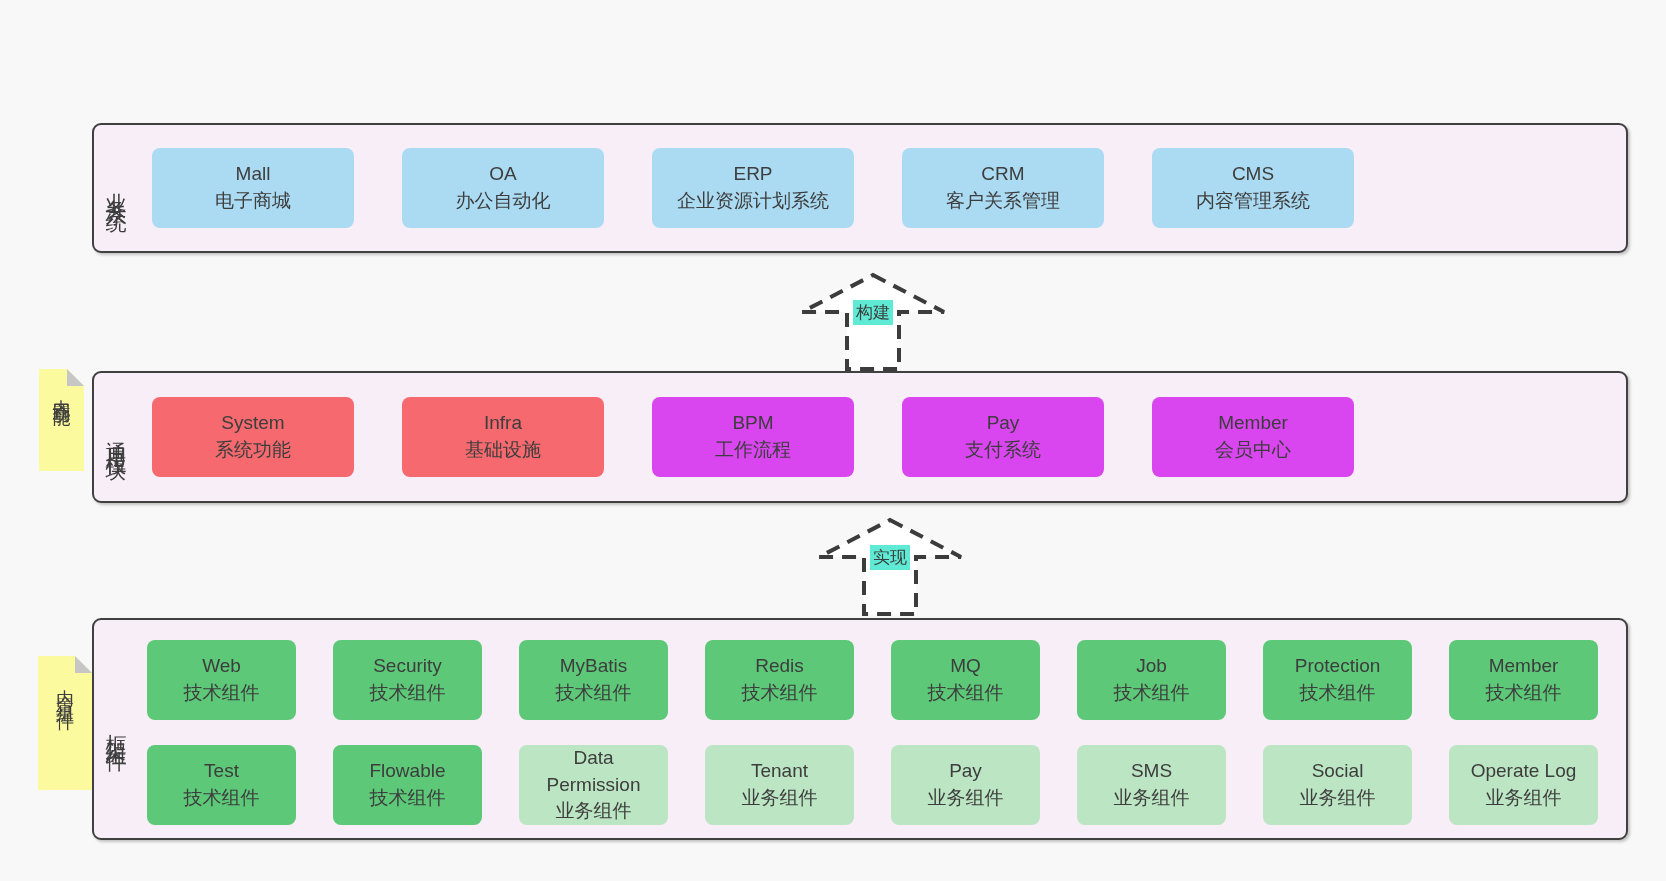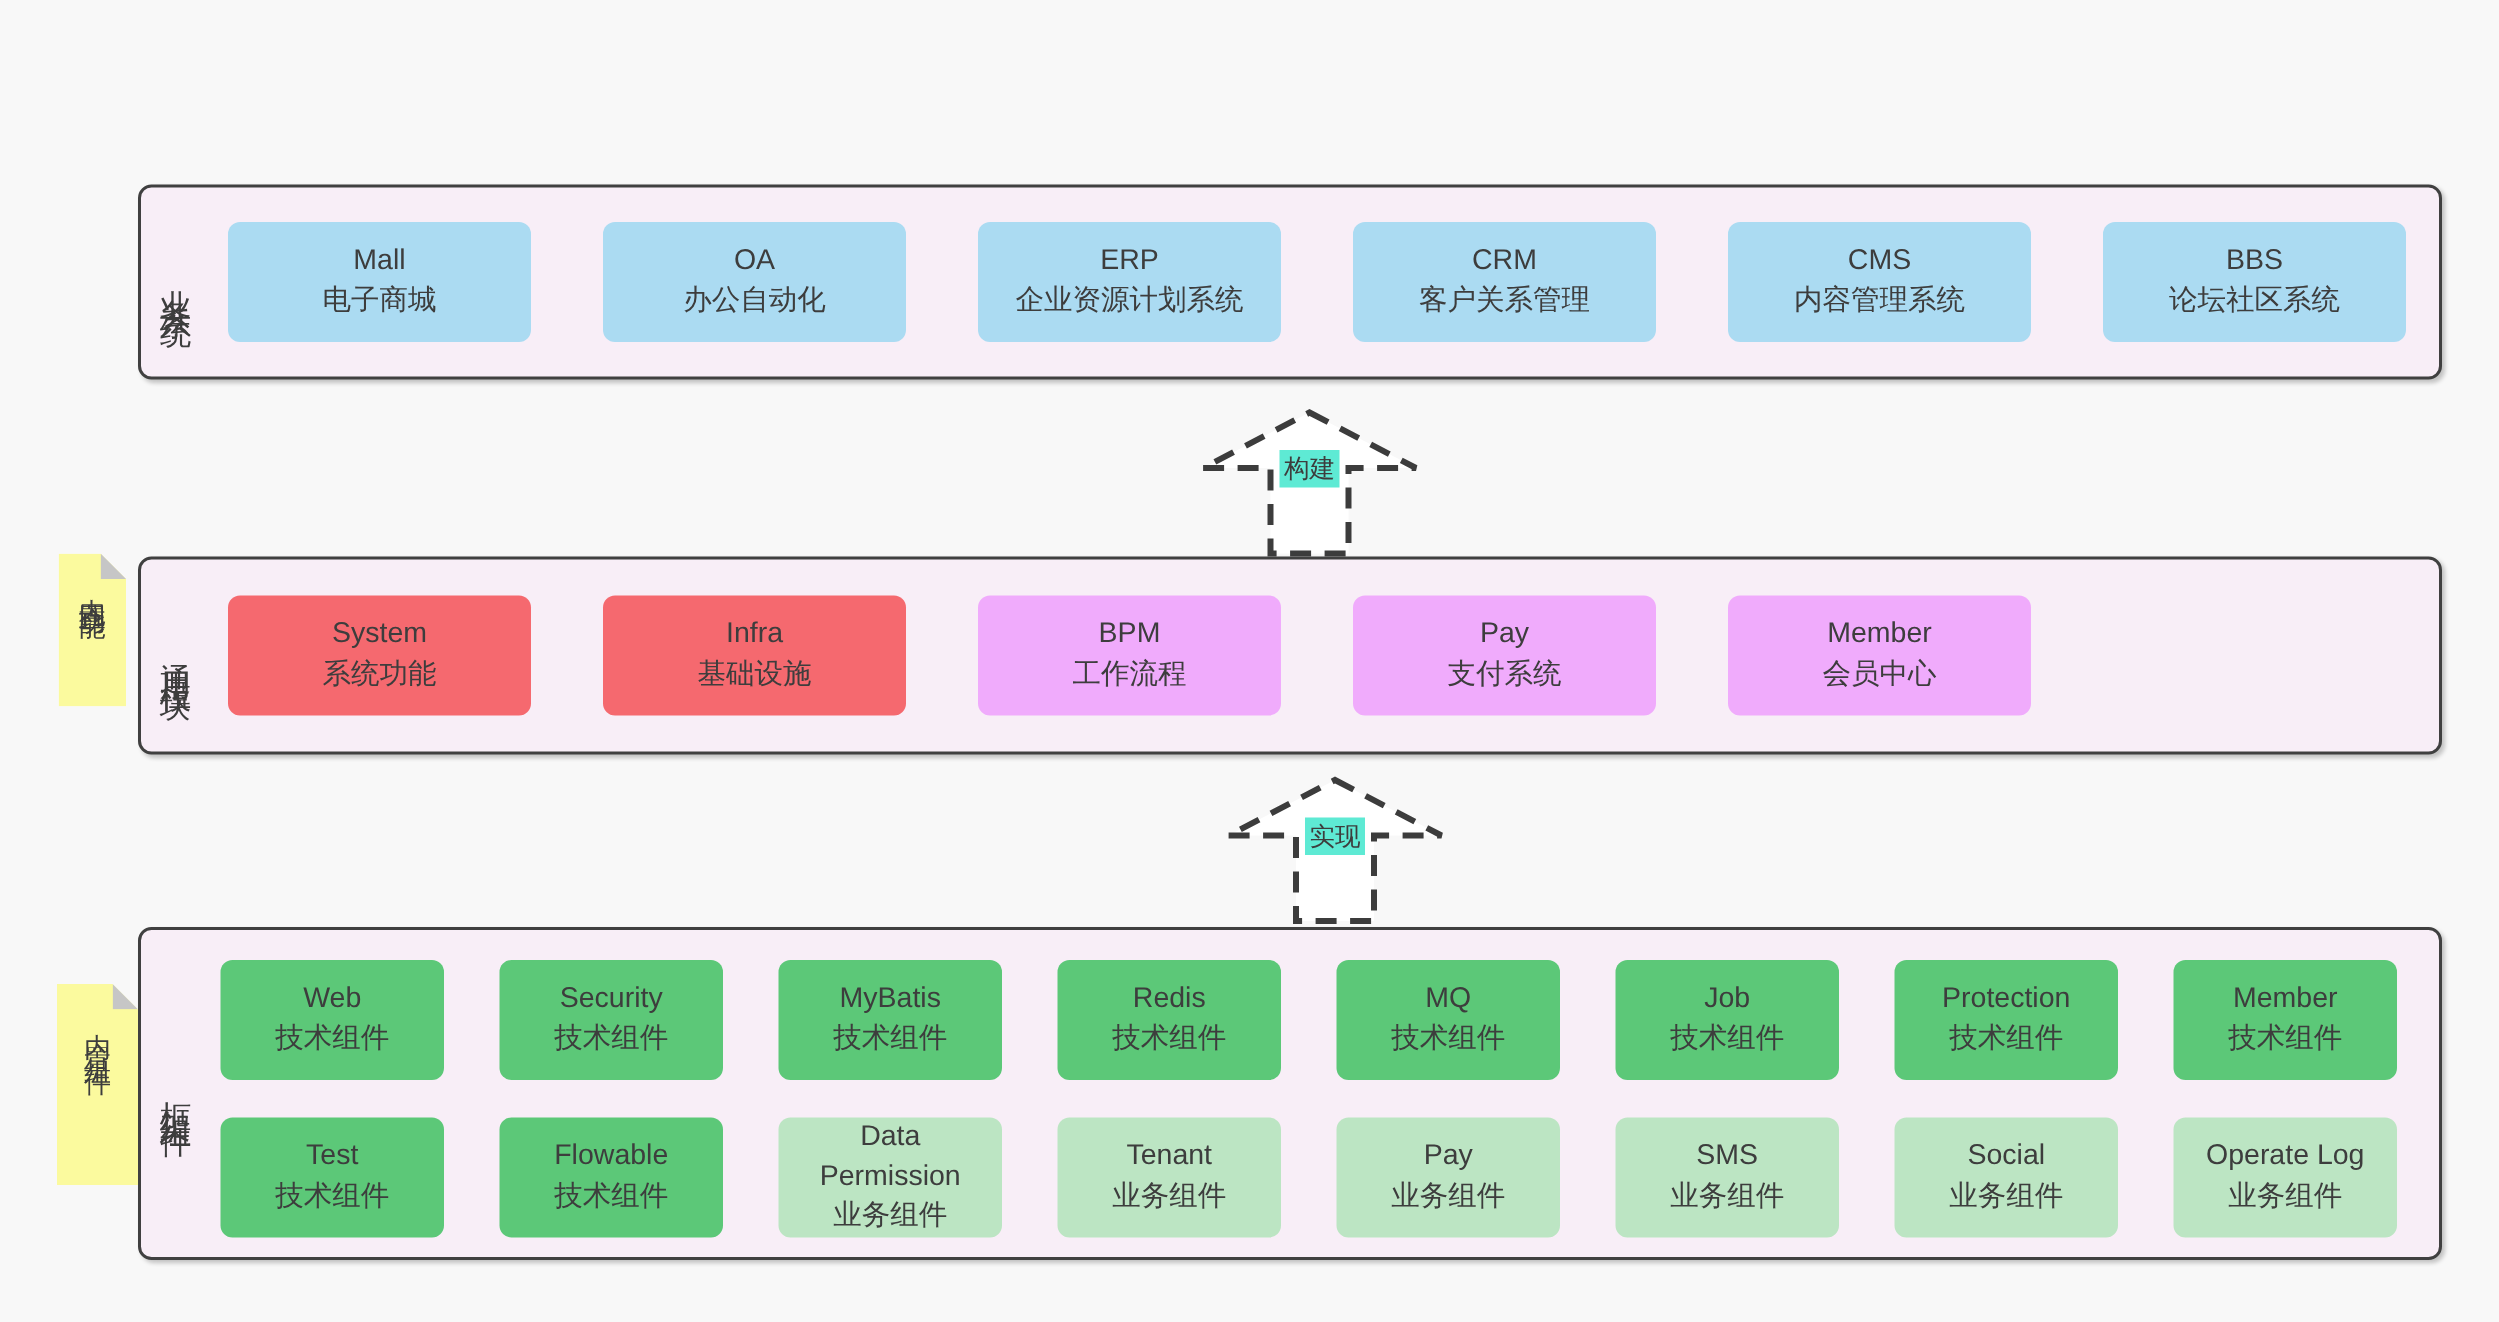--- a/index.html
+++ b/index.html
@@ -28,21 +28,21 @@
   .boxrow8.r2{top:125px;}
   .box{
     width:202px;height:80px;border-radius:8px;flex:0 0 auto;
     display:flex;flex-direction:column;align-items:center;justify-content:center;
     text-align:center;
   }
   .boxrow8 .box{width:149px;}
   .box .t,.box .s{font-size:19px;line-height:1.4;white-space:pre-line;color:#3d3d3d;}
   .blue{background:#abdbf2;}
   .red{background:#f5696f;}
-  .pink{background:#f0abfc;}
+  .pink{background:#d946ef;}
   .gdark{background:#5cc878;}
   .glight{background:#bce5c3;}
   .arrow{position:absolute;width:150px;height:100px;}
   .arrow-build{left:798px;top:272px;}
   .arrow-impl{left:815px;top:517px;}
   .arrow svg{display:block;}
   .arrow .alabel{
     position:absolute;left:50%;top:28px;transform:translateX(-50%);
     background:#5eead4;font-size:17px;padding:1px 3px;white-space:nowrap;
     color:#3d3d3d;
@@ -86,24 +86,20 @@
         <div class="s">企业资源计划系统</div>
       </div>
       <div class="box blue">
         <div class="t">CRM</div>
         <div class="s">客户关系管理</div>
       </div>
       <div class="box blue">
         <div class="t">CMS</div>
         <div class="s">内容管理系统</div>
       </div>
-      <div class="box blue">
-        <div class="t">BBS</div>
-        <div class="s">论坛社区系统</div>
-      </div>
     </div>
   </div>
 
   <div class="arrow arrow-build">
     <svg width="150" height="100" viewBox="0 0 150 100">
       <path d="M75 3 L146 40 L101 40 L101 97 L49 97 L49 40 L4 40 Z" fill="#ffffff" stroke="#3c3c3c" stroke-width="4" stroke-dasharray="14 9"></path>
     </svg>
     <span class="alabel">构建</span>
   </div>
 

